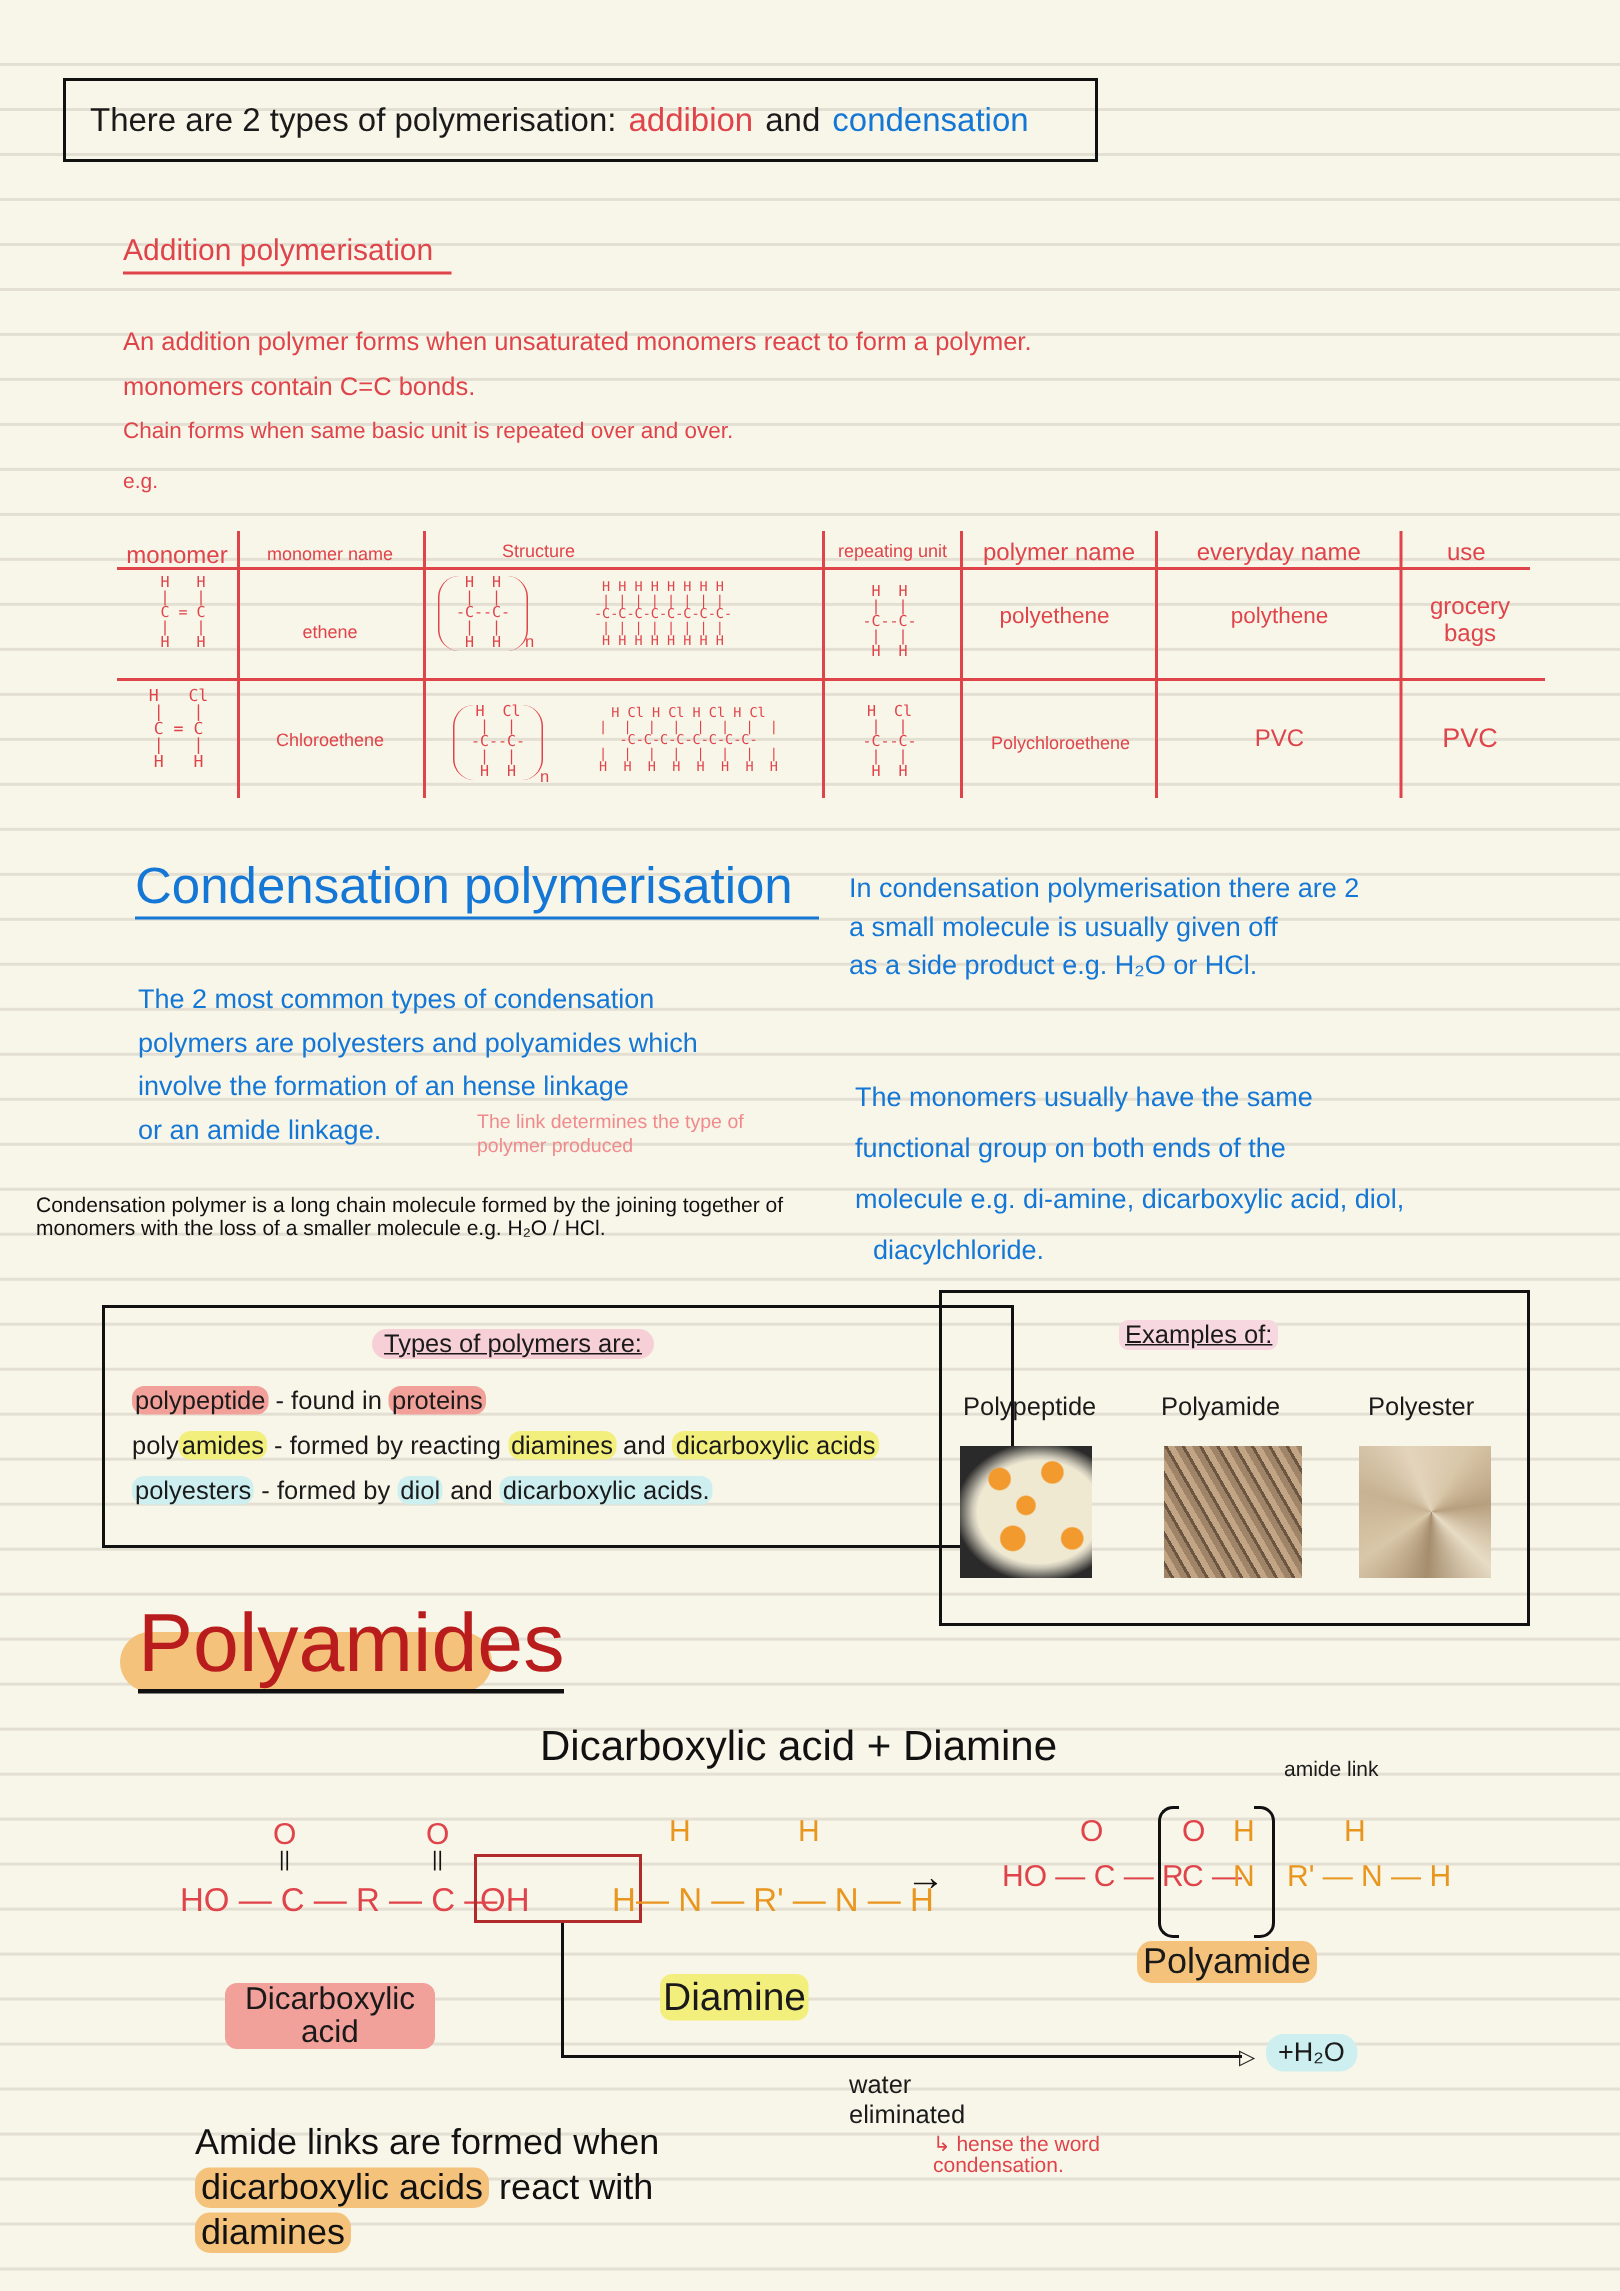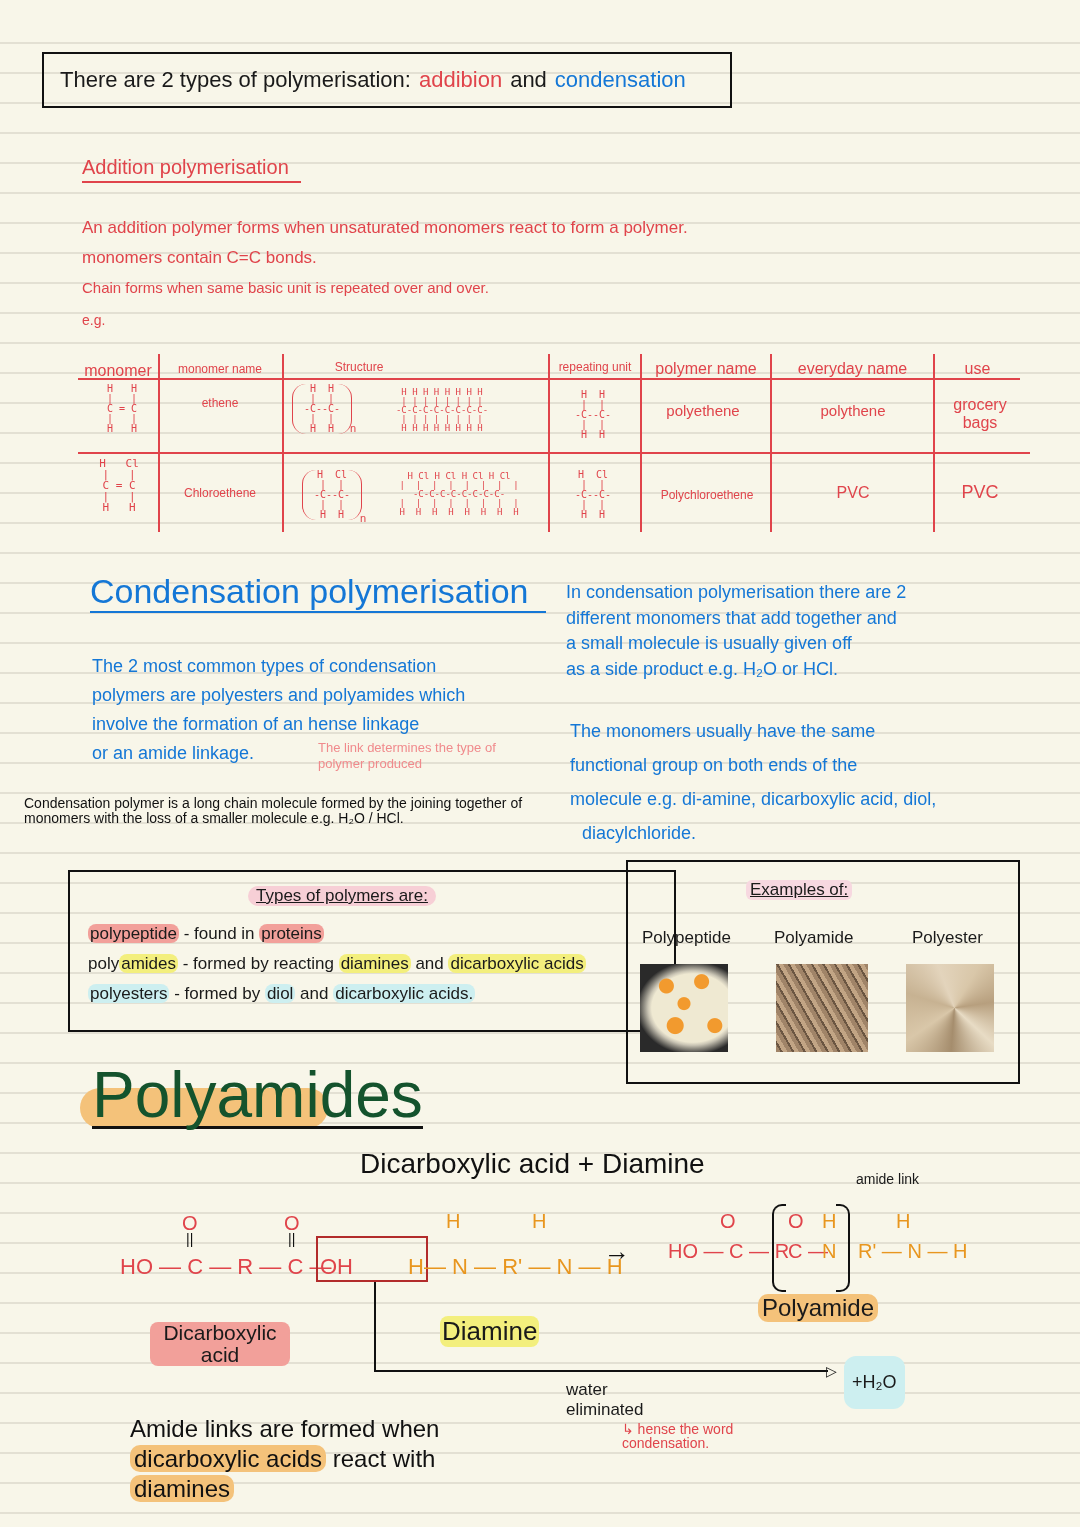--- a/index.html
+++ b/index.html
@@ -57,31 +57,31 @@
   #img-eggs{background:radial-gradient(circle at 30% 25%, #f29a2e 0 7px, transparent 8px),
       radial-gradient(circle at 70% 20%, #f29a2e 0 7px, transparent 8px),
       radial-gradient(circle at 50% 45%, #f29a2e 0 6px, transparent 7px),
       radial-gradient(circle at 40% 70%, #f29a2e 0 8px, transparent 9px),
       radial-gradient(circle at 85% 70%, #f29a2e 0 7px, transparent 8px),
       radial-gradient(ellipse at 60% 50%, #efe9d2 0 55%, #c9c4b4 60%, #2a2a2a 75%);}
   #img-rope{background:repeating-linear-gradient(60deg,#a08468 0 4px,#6b5642 4px 6px,#c2a585 6px 10px),#8d735a;}
   #img-fabric{background:conic-gradient(from 30deg at 55% 50%, #d9c7a9, #b79f7e, #e8dcc5, #a58d6d, #d9c7a9, #c7b292, #e3d4bc, #d9c7a9);}
 
   
-  #pa-heading{left:92px;top:1064px;font-size:64px;color:#14532d;border-bottom:3px solid #111;line-height:62px;}
+  #pa-heading{left:92px;top:1064px;font-size:55px;color:#b91c1c;border-bottom:3px solid #111;line-height:62px;}
   #pa-heading-bg{left:80px;top:1088px;width:248px;height:40px;background:#f4c27a;border-radius:20px;}
   #reaction-title{left:360px;top:1148px;font-size:28px;color:#111;}
 
   .chem{position:absolute;font-size:22px;white-space:nowrap;}
   .bond{position:absolute;font-size:14px;line-height:10px;}
   #oh-h-box{left:316px;top:1236px;width:112px;height:46px;border:2px solid #b22b2b;box-sizing:border-box;}
   #water-line-v{left:374px;top:1282px;width:2px;height:90px;background:#111;}
   #water-line-h{left:374px;top:1370px;width:454px;height:2px;background:#111;}
   #water-arrowhead{left:826px;top:1363px;font-size:14px;}
-  #plus-water{left:844px;top:1356px;font-size:18px;background:#cdeff0;border-radius:12px;padding:16px 8px;}
+  #plus-water{left:844px;top:1356px;font-size:18px;background:#cdeff0;border-radius:12px;padding:2px 8px;}
   #react-arrow{left:604px;top:1236px;font-size:26px;}
   .bracket{position:absolute;width:14px;height:88px;border:2.5px solid #111;box-sizing:border-box;}
   #br-left{left:772px;top:1204px;border-right:none;border-radius:10px 0 0 10px;}
   #br-right{left:836px;top:1204px;border-left:none;border-radius:0 10px 10px 0;}
 
   .label-hl{position:absolute;font-size:22px;}
   #water-elim{left:566px;top:1380px;font-size:17px;line-height:20px;}
   #hence-note{left:622px;top:1422px;font-size:14px;color:#e0444b;line-height:14px;}
   #amide-summary{left:130px;top:1414px;font-size:24px;line-height:30px;color:#111;}
   #amide-link-note{left:856px;top:1172px;font-size:14px;line-height:14px;}
@@ -120,21 +120,21 @@
   <div class="th" style="left:472px;top:8px;width:90px;font-size:12px;">repeating unit</div>
   <div class="th" style="left:564px;top:8px;width:128px;">polymer name</div>
   <div class="th" style="left:694px;top:8px;width:161px;">everyday name</div>
   <div class="th" style="left:857px;top:8px;width:85px;">use</div>
 
   <div class="mol" style="left:14px;top:32px;width:60px;">H   H
 |   |
 C = C
 |   |
 H   H</div>
-  <div class="td" style="left:82px;top:44px;width:120px;font-size:12px;">ethene</div>
+  <div class="td" style="left:82px;top:62px;width:120px;font-size:12px;">ethene</div>
   <div class="mol" style="left:214px;top:32px;width:58px;border-left:1.5px solid #e0444b;border-right:1.5px solid #e0444b;border-radius:14px;">H  H
 |  |
 -C--C-
 |  |
 H  H</div>
   <div class="td" style="left:272px;top:70px;font-size:11px;">n</div>
   <div class="mol" style="left:284px;top:36px;width:160px;font-size:9px;line-height:9px;">H H H H H H H H
 | | | | | | | |
 -C-C-C-C-C-C-C-C-
 | | | | | | | |
@@ -181,21 +181,20 @@
   <div>The 2 most common types of condensation</div>
   <div>polymers are polyesters and polyamides which</div>
   <div>involve the formation of an hense linkage</div>
   <div>or an amide linkage.</div>
 </div>
 <div id="link-note" class="abs">The link determines the type of polymer produced</div>
 <div id="cond-def" class="abs">Condensation polymer is a long chain molecule formed by the joining together of monomers with the loss of a smaller molecule e.g. H₂O / HCl.</div>
 
 <div class="abs cond-text" style="left:566px;top:580px;line-height:25.5px;">
   <div>In condensation polymerisation there are 2</div>
-  <div>different monomers that add together and</div>
   <div>a small molecule is usually given off</div>
   <div>as a side product e.g. H₂O or HCl.</div>
 </div>
 <div class="abs cond-text" style="left:570px;top:714px;line-height:34px;">
   <div>The monomers usually have the same</div>
   <div>functional group on both ends of the</div>
   <div>molecule e.g. di-amine, dicarboxylic acid, diol,</div>
   <div style="padding-left:12px;">diacylchloride.</div>
 </div>
 

